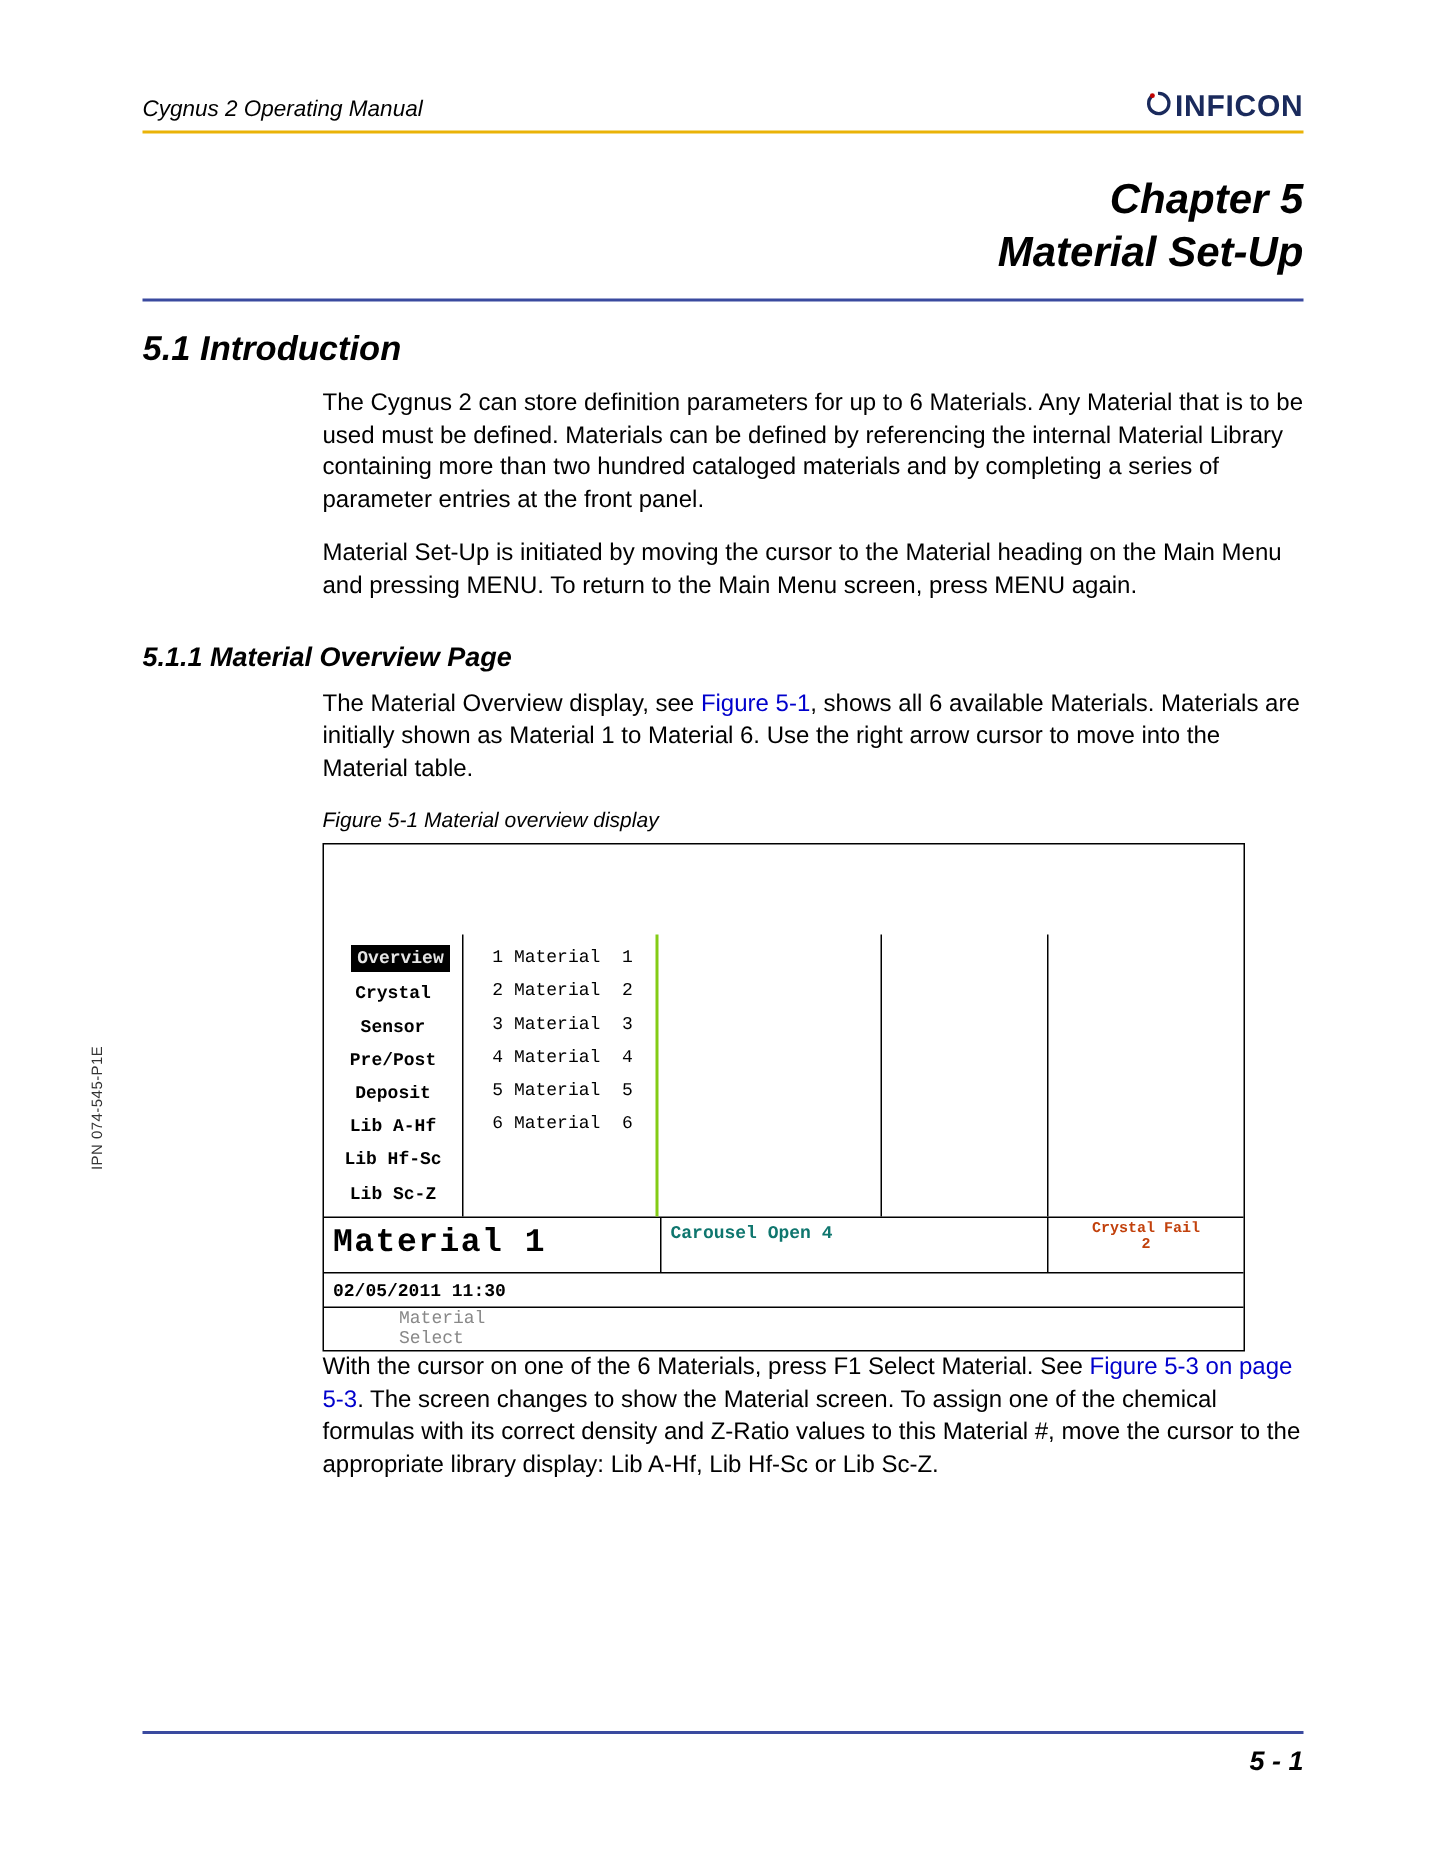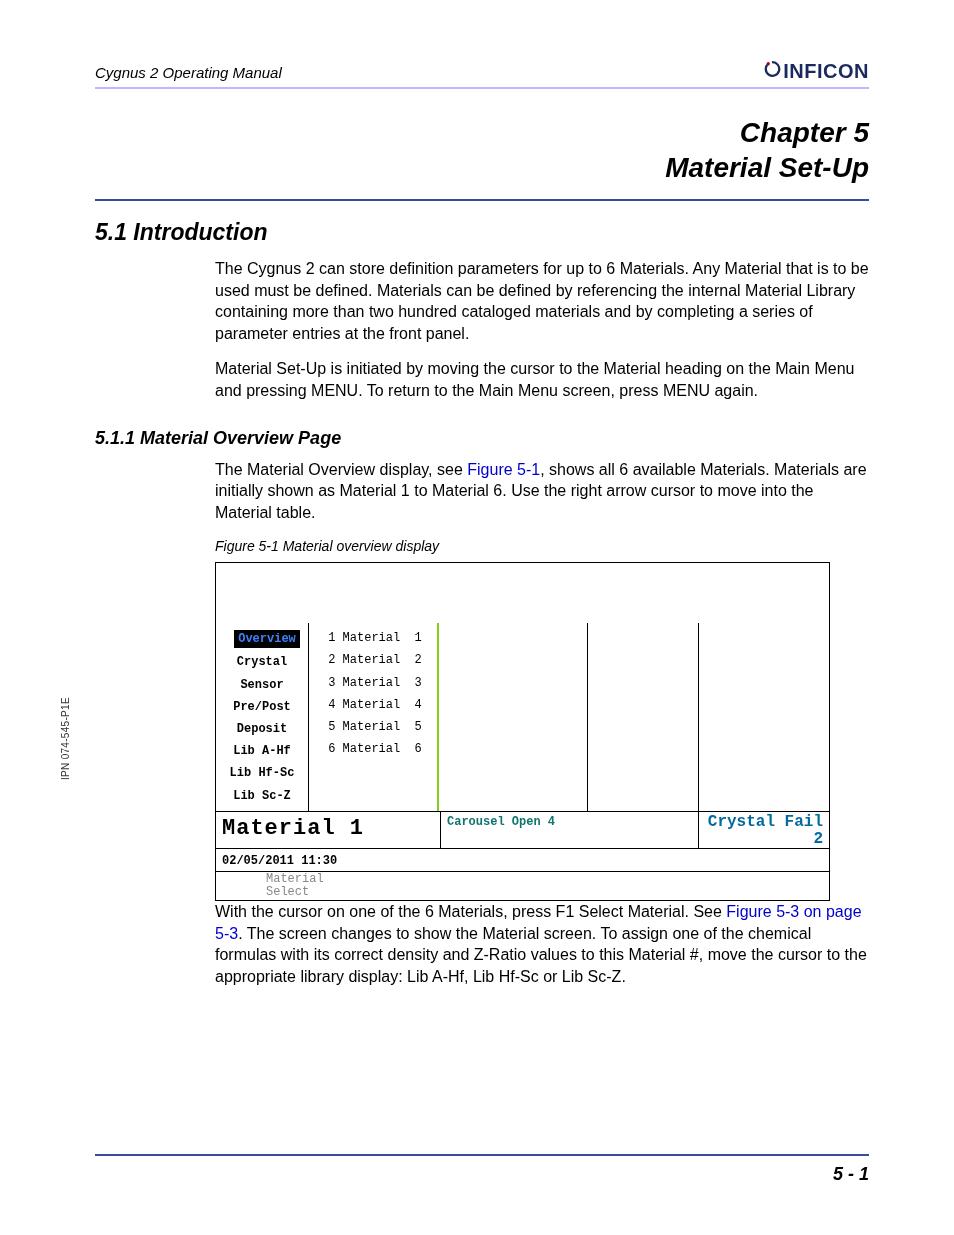--- a/index.html
+++ b/index.html
@@ -16,31 +16,31 @@
   .page {
     padding: 60px 85px 50px 95px;
     box-sizing: border-box;
     height: 100%;
     position: relative;
   }
   .header {
     display: flex;
     justify-content: space-between;
     align-items: flex-end;
-    border-bottom: 2px solid #c4b5fd;
+    border-bottom: 2px solid #eab308;
     padding-bottom: 4px;
   }
   .header-title {
     font-style: italic;
     font-size: 15px;
     margin-bottom: 2px;
   }
   .logo {
     display: flex;
-    align-items: flex-start;
+    align-items: center;
     gap: 2px;
   }
   .logo-icon svg {
     width: 18px;
     height: 18px;
   }
   .logo-text {
     font-weight: bold;
     font-size: 20px;
     letter-spacing: 0.5px;
@@ -97,21 +97,21 @@
     border-bottom: 1px solid #000;
   }
   .shot-top-pad { height: 60px; }
   .menu-col {
     border-right: 1px solid #000;
     width: 93px;
     padding: 4px 0;
     box-sizing: border-box;
   }
   .menu-col .row { padding: 3px 0; text-align: center; font-weight: bold; font-size: 12px; }
-  .menu-col .row.sel { background: #000; color: #3b82f6; display: inline-block; padding: 1px 4px; margin-left: 10px;}
+  .menu-col .row.sel { background: #000; color: #e5e5e5; display: inline-block; padding: 1px 4px; margin-left: 10px;}
   .menu-col .row-wrap { text-align:center; padding:3px 0; }
   .mat-col {
     border-right: 2px solid #84cc16;
     width: 130px;
     padding: 4px 4px;
     box-sizing: border-box;
     font-weight: normal;
     font-size: 12px;
     text-align: center;
   }
@@ -141,25 +141,25 @@
     flex: 1;
     border-right: 1px solid #000;
     color: #0f766e;
     font-size: 12px;
     font-weight: bold;
     padding: 2px 6px;
     font-family: "Courier New", monospace;
   }
   .mid-right {
     width: 118px;
-    color: #0369a1;
-    font-size: 16px;
+    color: #c2410c;
+    font-size: 10px;
     font-weight: bold;
     padding: 2px 6px;
-    text-align: right;
+    text-align: center;
     font-family: "Courier New", monospace;
     line-height: 1.1;
   }
   .shot-bottom {
     padding: 4px 6px 2px 6px;
     font-size: 12px;
     font-weight: bold;
     font-family: "Courier New", monospace;
   }
   .shot-footer {

